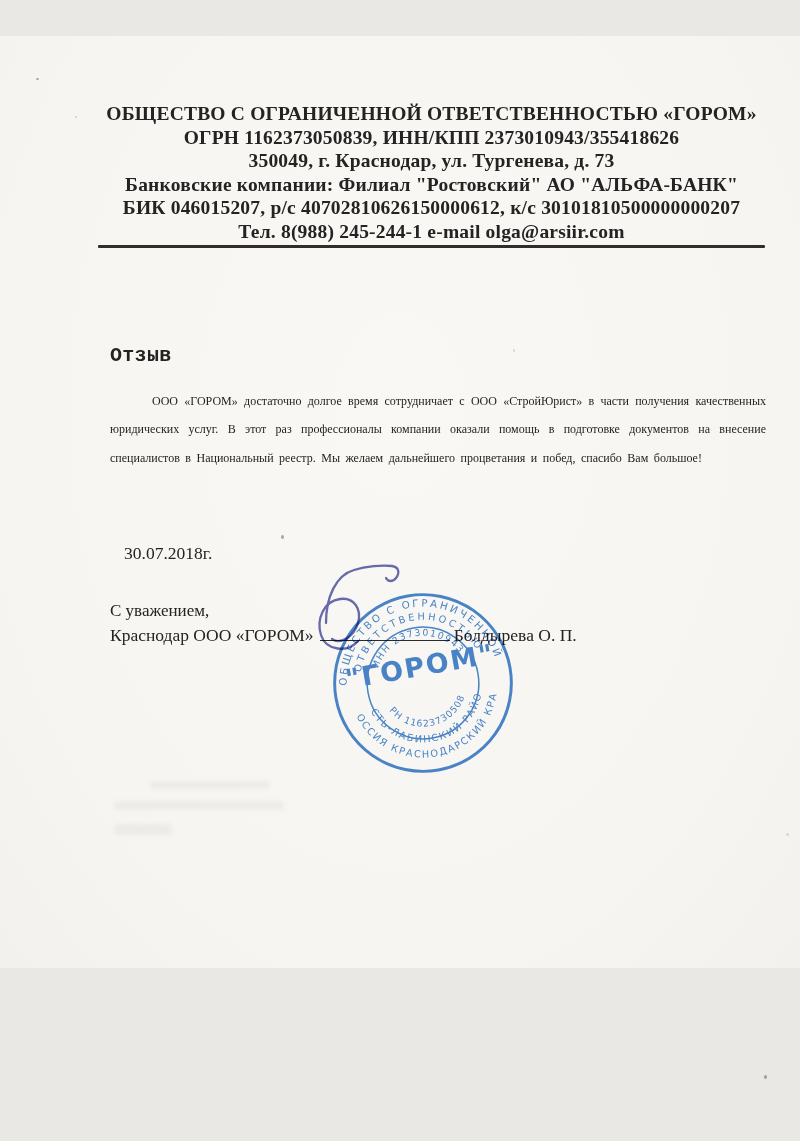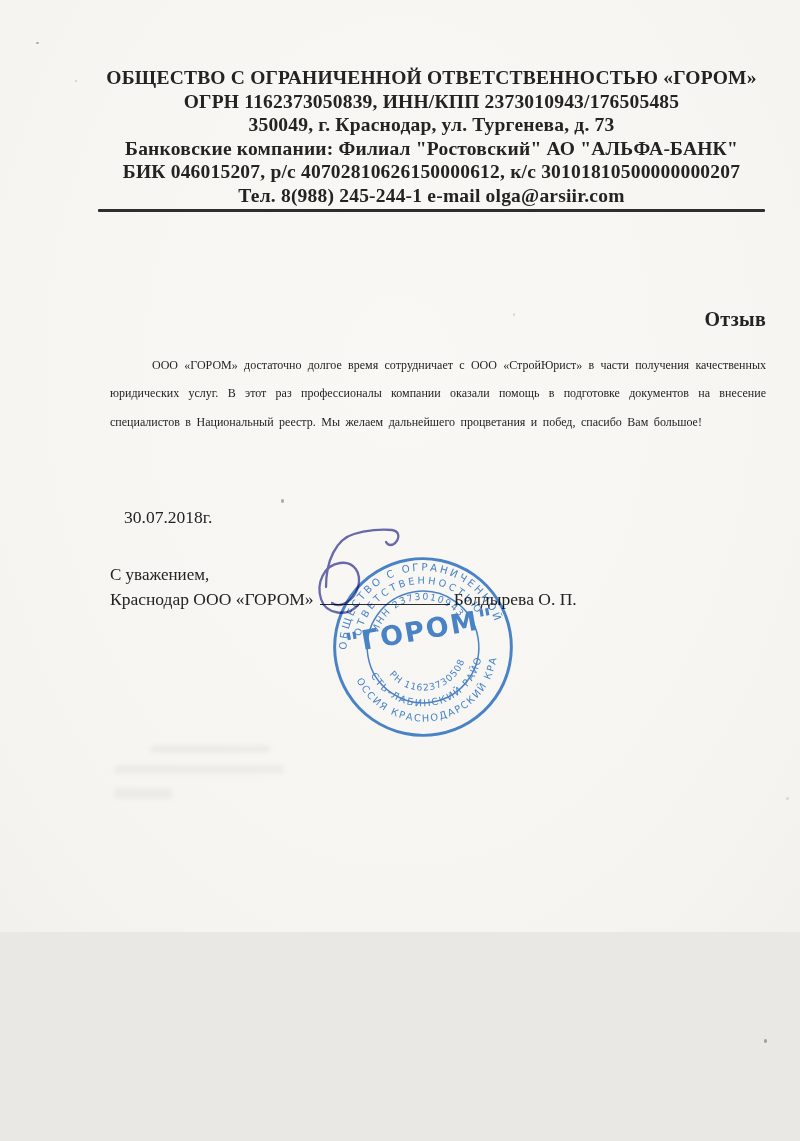--- a/index.html
+++ b/index.html
@@ -3,35 +3,36 @@
 <meta charset="utf-8">
 <style>
   html,body{margin:0;padding:0;}
   body{width:800px;height:1141px;overflow:hidden;background:#e9e8e5;}
   .page{
     position:relative;width:800px;height:932px;
     background:#f7f6f3;
     background-image:radial-gradient(ellipse at 50% 40%, #f9f8f5 0%, #f6f5f2 70%, #f2f1ee 100%);
     font-family:"Liberation Serif","DejaVu Serif",serif;
     color:#232323;
+    margin-top:36px;
   }
   
   .letterhead{
     position:absolute;left:98px;top:66px;width:667px;
     text-align:center;font-weight:bold;font-size:19.5px;line-height:23.5px;
     letter-spacing:.2px;
   }
   .rule{
     position:absolute;left:98px;top:209px;width:667px;height:3px;
     background:#2e2e2e;border-radius:1px;
   }
   
   .title{
     position:absolute;left:110px;top:308px;width:656px;margin:0;
-    text-align:right;font-size:20px;font-weight:bold;letter-spacing:.3px;
+    text-align:left;font-size:20px;font-weight:bold;letter-spacing:.3px;font-family:Liberation Mono, monospace;
   }
   .body-text{
     position:absolute;left:110px;top:351px;width:656px;margin:0;
     font-size:12px;line-height:28.4px;text-align:justify;text-indent:42px;
     word-spacing:2.5px;
   }
   .date{position:absolute;left:124px;top:507px;font-size:17.5px;}
   .salutation{position:absolute;left:110px;top:565px;font-size:17px;}
   .signer-row{
     position:absolute;left:110px;top:588px;width:660px;
@@ -58,21 +59,21 @@
   .ghost.g3{left:114px;top:788px;width:58px;height:11px;}
   .speck{position:absolute;border-radius:50%;background:rgba(70,68,64,.45);}
 </style>
 </head>
 <body>
 
 <div class="page">
 
   <header class="letterhead">
     <div>ОБЩЕСТВО С ОГРАНИЧЕННОЙ ОТВЕТСТВЕННОСТЬЮ «ГОРОМ»</div>
-    <div>ОГРН 1162373050839, ИНН/КПП 2373010943/176505485</div>
+    <div>ОГРН 1162373050839, ИНН/КПП 2373010943/355418626</div>
     <div>350049, г. Краснодар, ул. Тургенева, д. 73</div>
     <div>Банковские компании: Филиал "Ростовский" АО "АЛЬФА-БАНК"</div>
     <div>БИК 046015207, р/с 40702810626150000612, к/с 30101810500000000207</div>
     <div>Тел. 8(988) 245-244-1 e-mail olga@arsiir.com</div>
   </header>
   <div class="rule"></div>
 
   <h1 class="title">Отзыв</h1>
   <p class="body-text">ООО «ГОРОМ» достаточно долгое время сотрудничает с ООО «СтройЮрист» в части получения качественных юридических услуг. В этот раз профессионалы компании оказали помощь в подготовке документов на внесение специалистов в Национальный реестр. Мы желаем дальнейшего процветания и побед, спасибо Вам большое!</p>
 

